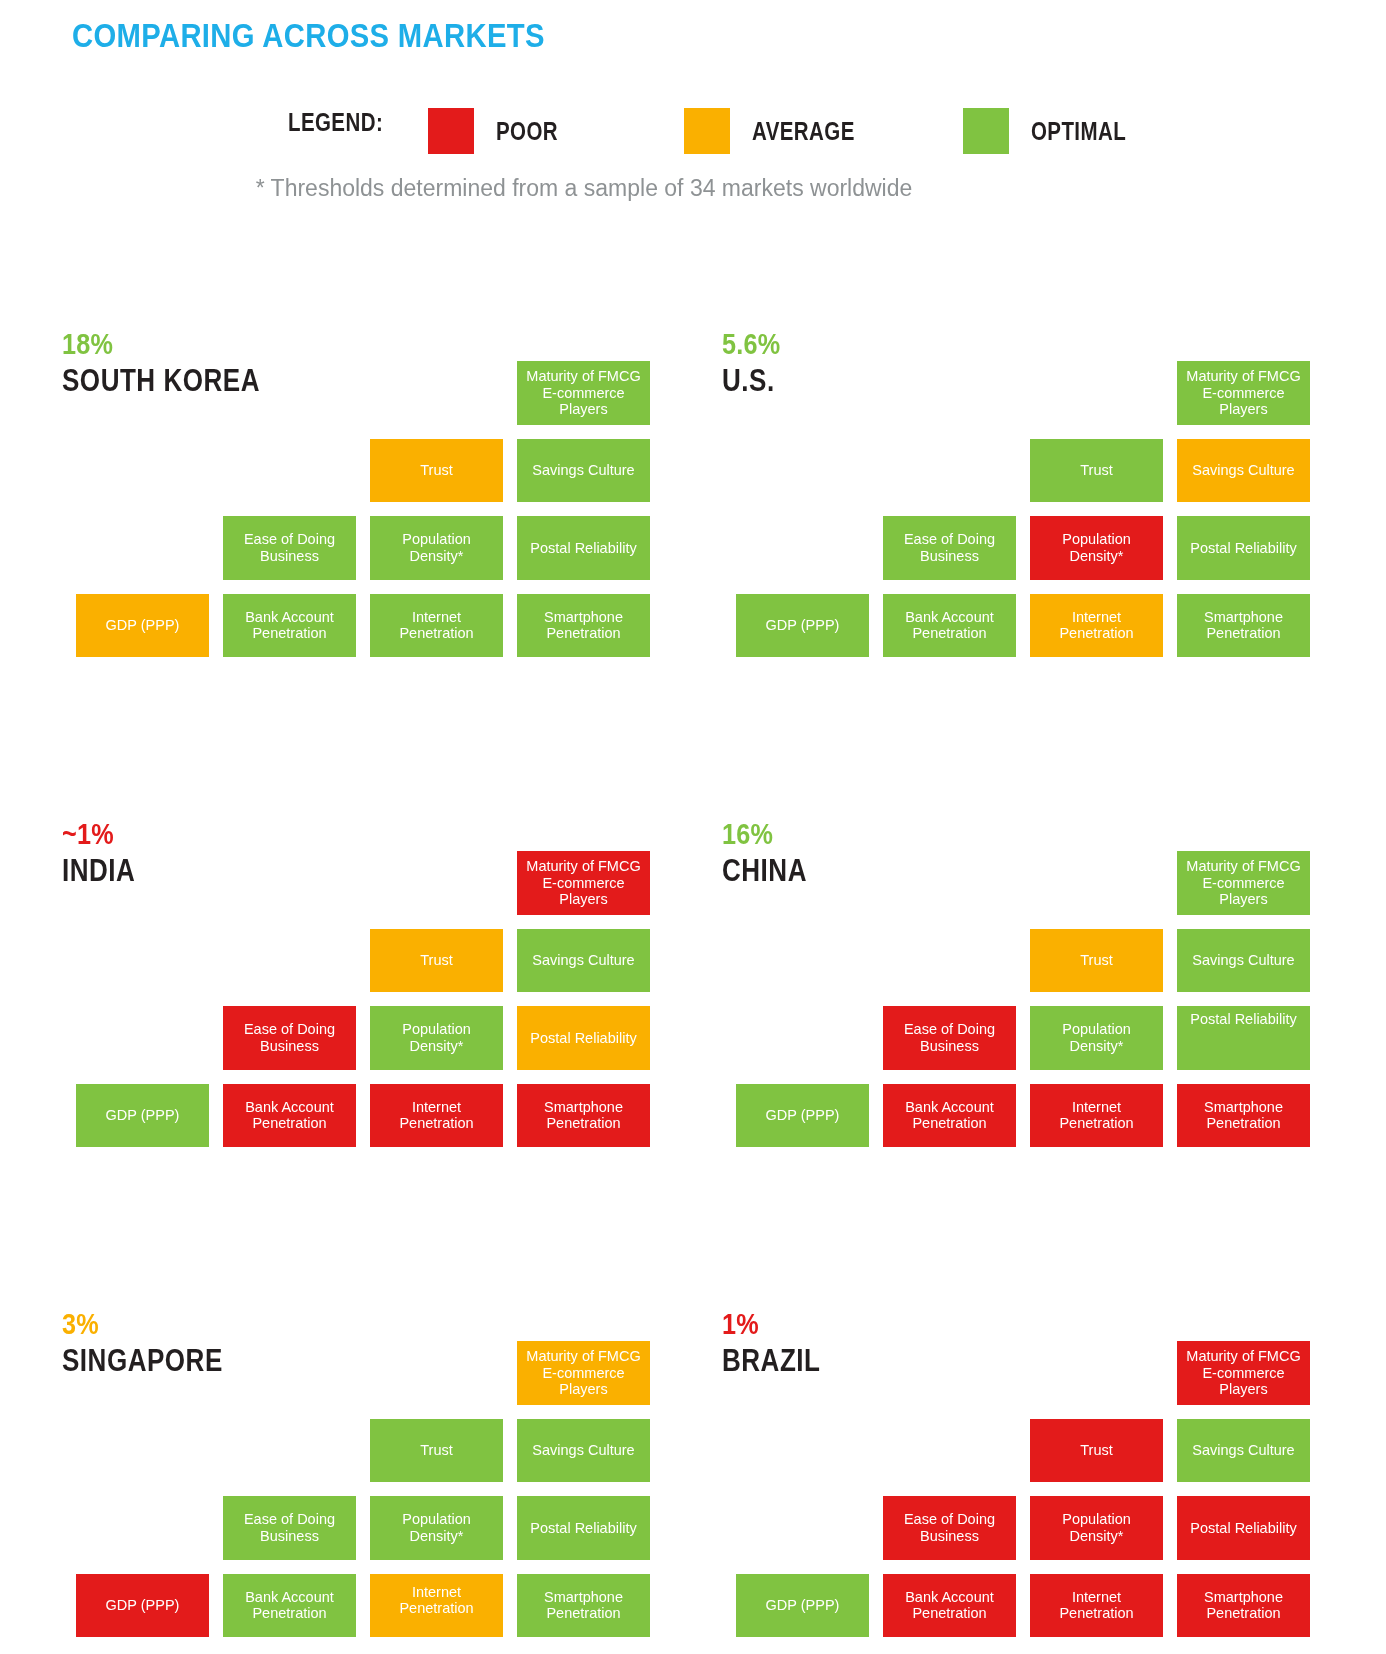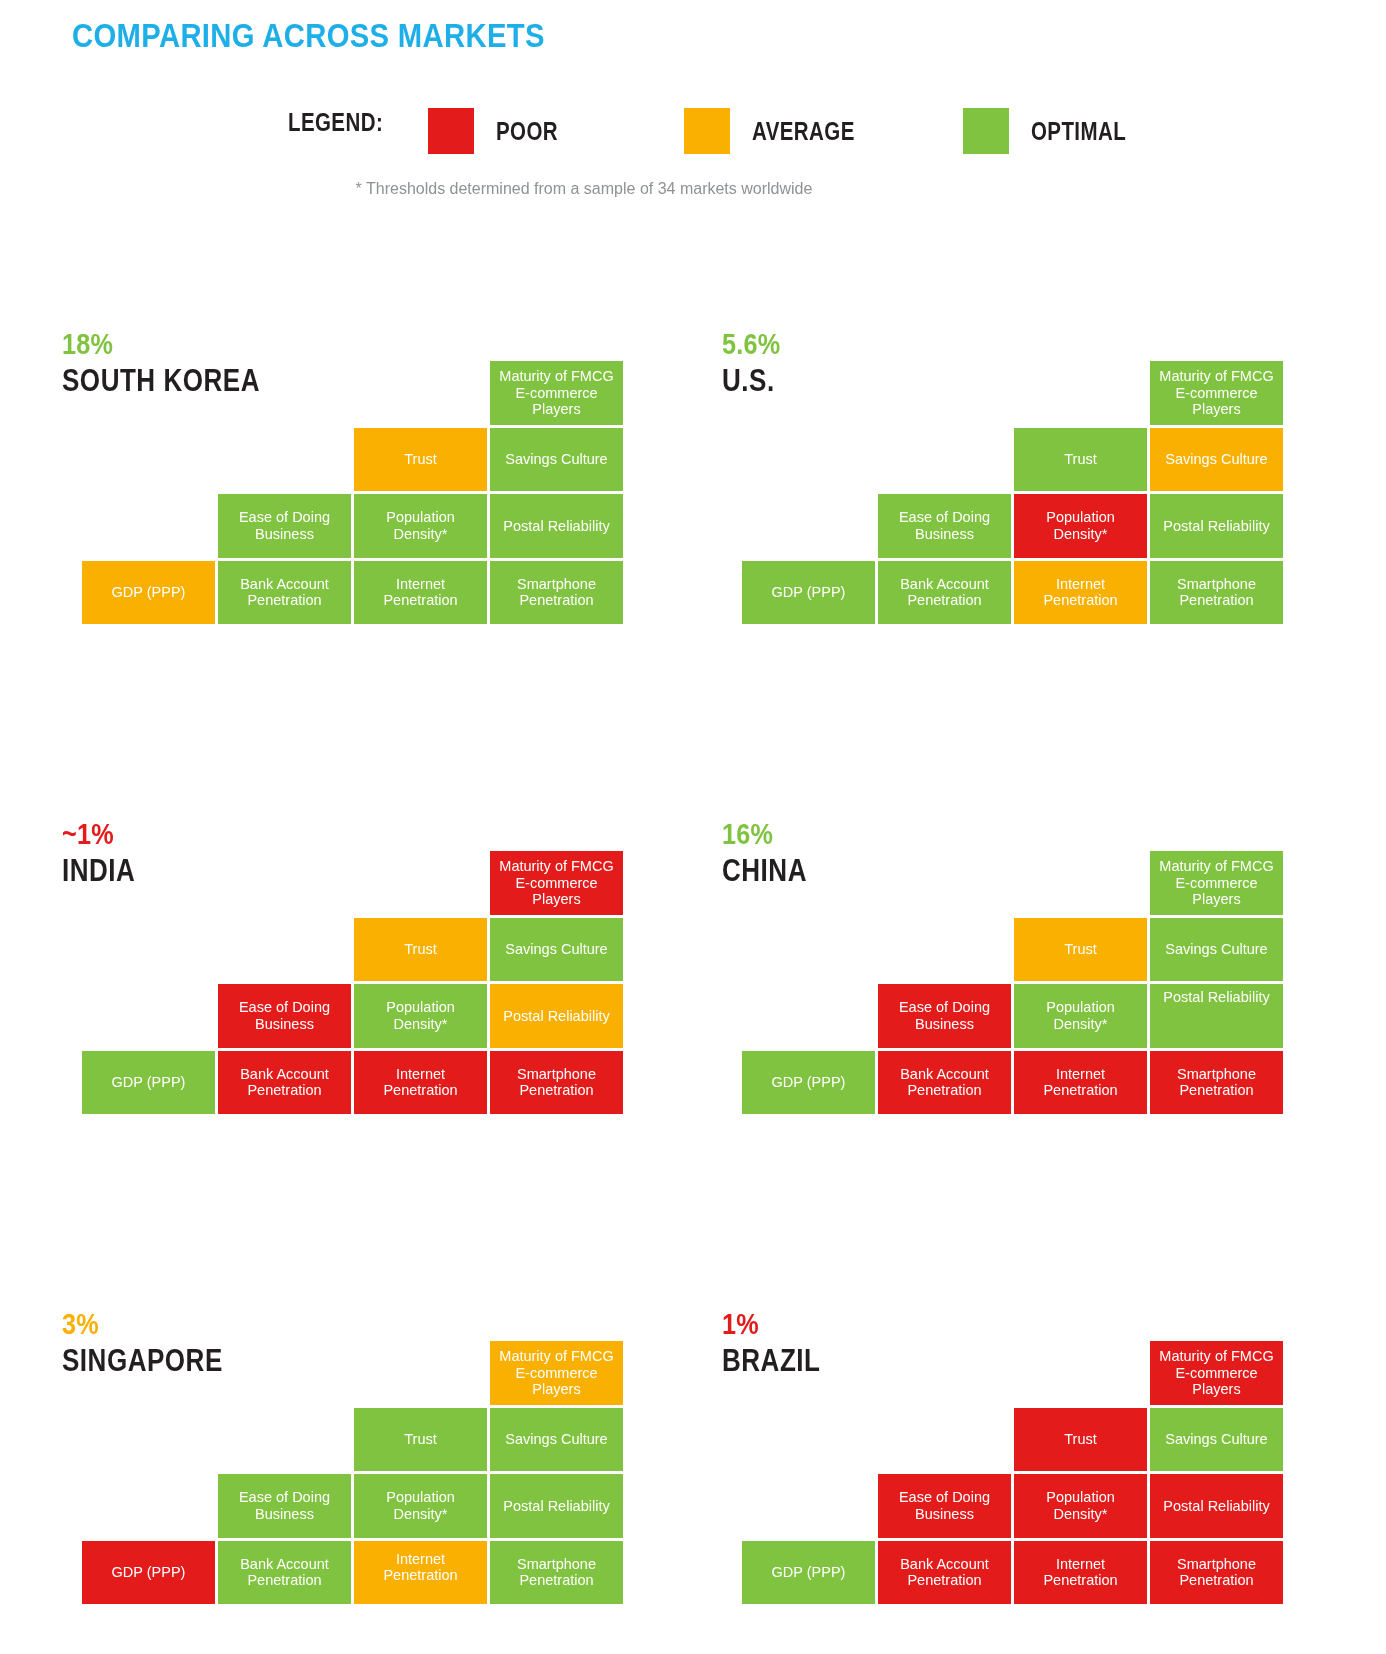--- a/index.html
+++ b/index.html
@@ -63,21 +63,21 @@
   .lg-gap-1 { width: 112px; }
   .lg-gap-2 { width: 86px; }
 
   
   .footnotes {
     position: absolute;
     left: 0; top: 176px;
     width: 1168px;
     text-align: center;
     color: #8e9294;
-    font-size: 16px;
+    font-size: 23px;
     line-height: 25px;
   }
   .footnote { display: block; }
 
   
   .panel { position: absolute; width: 620px; margin-top: 47px; }
   .panel-p1 { left: 62px;  top: 282px; }
   .panel-p2 { left: 722px; top: 282px; }
   .panel-p3 { left: 62px;  top: 772px; }
   .panel-p4 { left: 722px; top: 772px; }
@@ -104,28 +104,28 @@
     letter-spacing: 0.6px;
     transform: scaleX(0.84);
     transform-origin: left top;
     white-space: nowrap;
     margin-top: 5px;
   }
 
   
   .grid {
     position: absolute;
-    left: 20px;
+    left: 14px;
     top: 32px;
     width: 540px;
     height: 254px;
     display: grid;
     grid-template-columns: repeat(4, 133px);
     grid-template-rows: repeat(4, 63.5px);
-    gap: 3px;
+    gap: 14px;
   }
   .cell {
     display: flex;
     align-items: center;
     justify-content: center;
     text-align: center;
     color: #ffffff;
     font-size: 14.5px;
     line-height: 16.5px;
     padding: 2px 4px;

